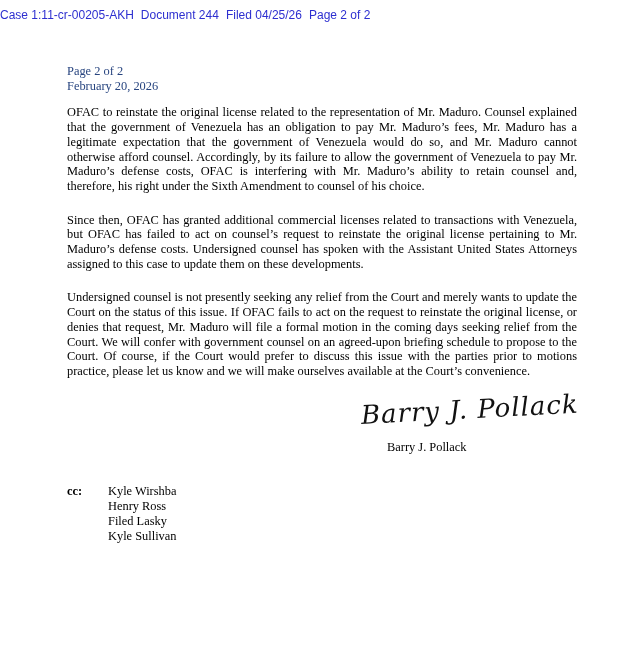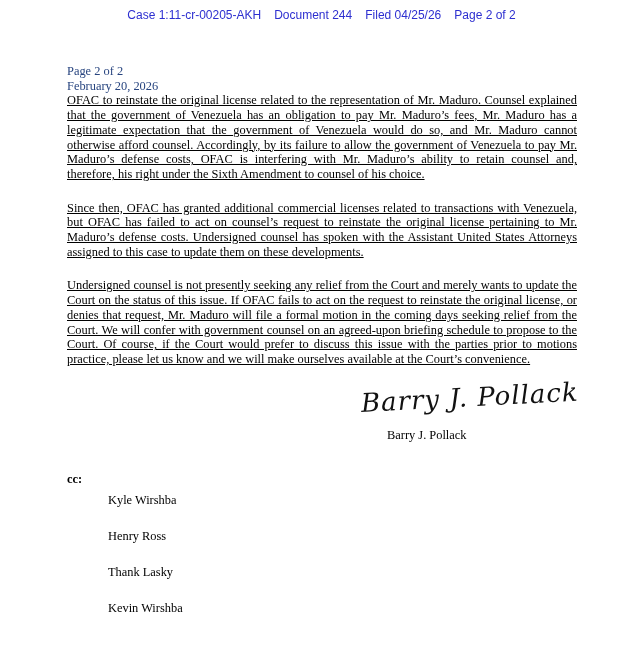--- a/index.html
+++ b/index.html
@@ -13,41 +13,41 @@
     overflow: hidden;
   }
 
   
   .stamp {
     position: absolute;
     top: 8px;
     left: 0;
     right: 0;
     display: flex;
-    justify-content: center;
-    gap: 13px;
+    justify-content: flex-start;
+    gap: 7px;
     font-family: "Liberation Sans", sans-serif;
     font-size: 12px;
     color: #2d2fd0;
     white-space: nowrap;
   }
 
   .content {
     position: absolute;
     left: 67px;
     top: 64px;
     width: 510px;
     font-size: 12.4px;
     line-height: 14.7px;
   }
 
   .meta { color: #27447f; }
   .meta div { line-height: 14.7px; }
 
-  .body-text { margin-top: 0; text-decoration: underline; }
+  .body-text { margin-top: 12px; }
   p.body-para {
     margin: 0 0 19px 0;
     text-align: justify;
   }
   p.body-para.last { margin-bottom: 14px; }
 
   .sig-block { margin-left: 318px; }
   .closing { line-height: 14.7px; }
   .script-sig {
     font-family: "DejaVu Serif", serif;
@@ -59,21 +59,21 @@
     transform: rotate(-3deg);
     transform-origin: left center;
     letter-spacing: 1px;
     white-space: nowrap;
     color: #111111;
   }
   .typed-name { margin-left: 2px; margin-top: 8px; line-height: 14.7px; }
 
   .cc-block { display: flex; margin-top: 30px; }
   .cc-label { width: 41px; font-weight: bold; }
-  .cc-names div { line-height: 15px; margin-top: 21px; }
+  .cc-names div { line-height: 15px; }
 </style>
 </head>
 <body>
 
 <div class="page">
 
   <div class="stamp">
     <span>Case 1:11-cr-00205-AKH</span>
     <span>Document 244</span>
     <span>Filed 04/25/26</span>
@@ -96,19 +96,19 @@
     <div class="sig-block">
       <div class="script-sig">Barry J. Pollack</div>
       <div class="typed-name">Barry J. Pollack</div>
     </div>
 
     <div class="cc-block">
       <div class="cc-label">cc:</div>
       <div class="cc-names">
         <div>Kyle Wirshba</div>
         <div>Henry Ross</div>
-        <div>Thank Lasky</div>
-        <div>Kevin Wirshba</div>
+        <div>Filed Lasky</div>
+        <div>Kyle Sullivan</div>
       </div>
     </div>
 
   </div>
 </div>
 
 </body></html>

